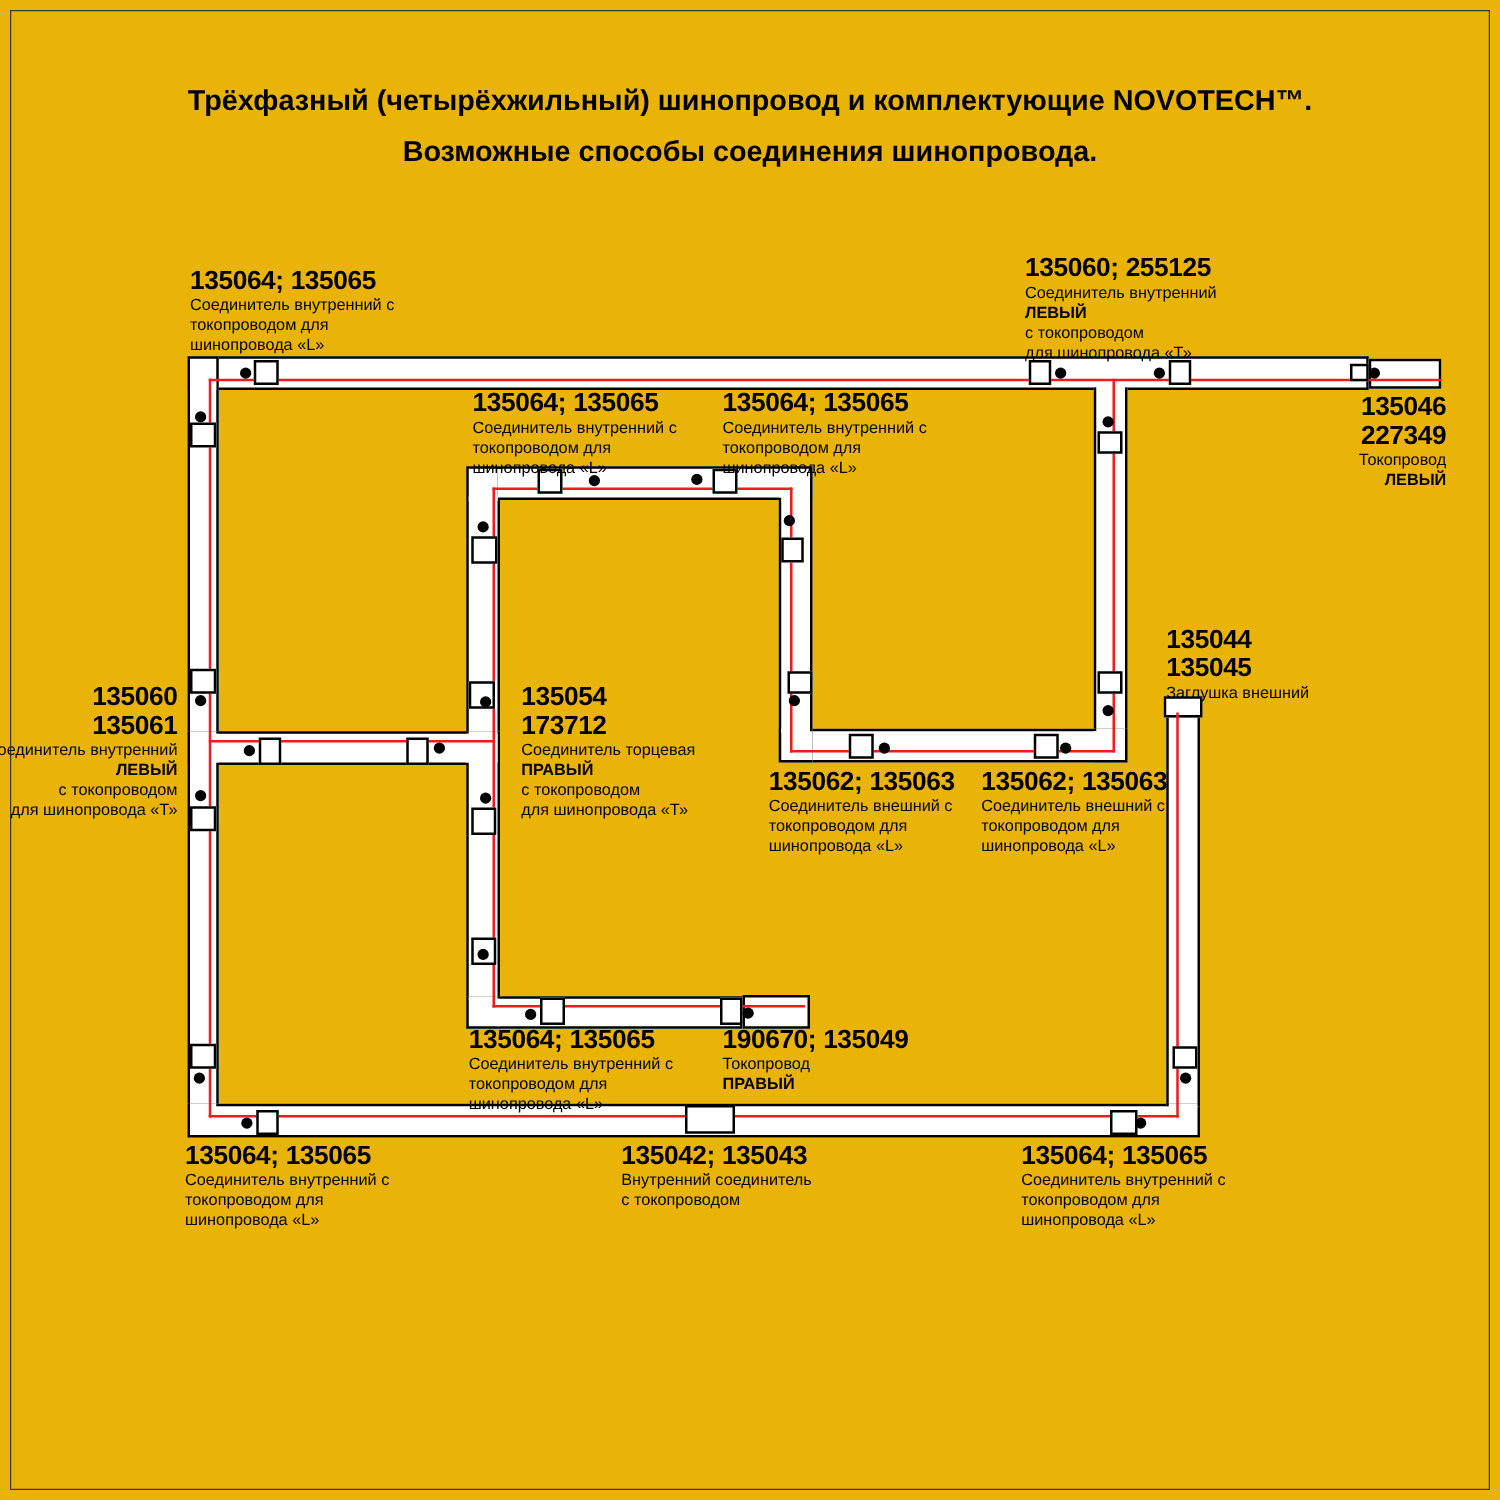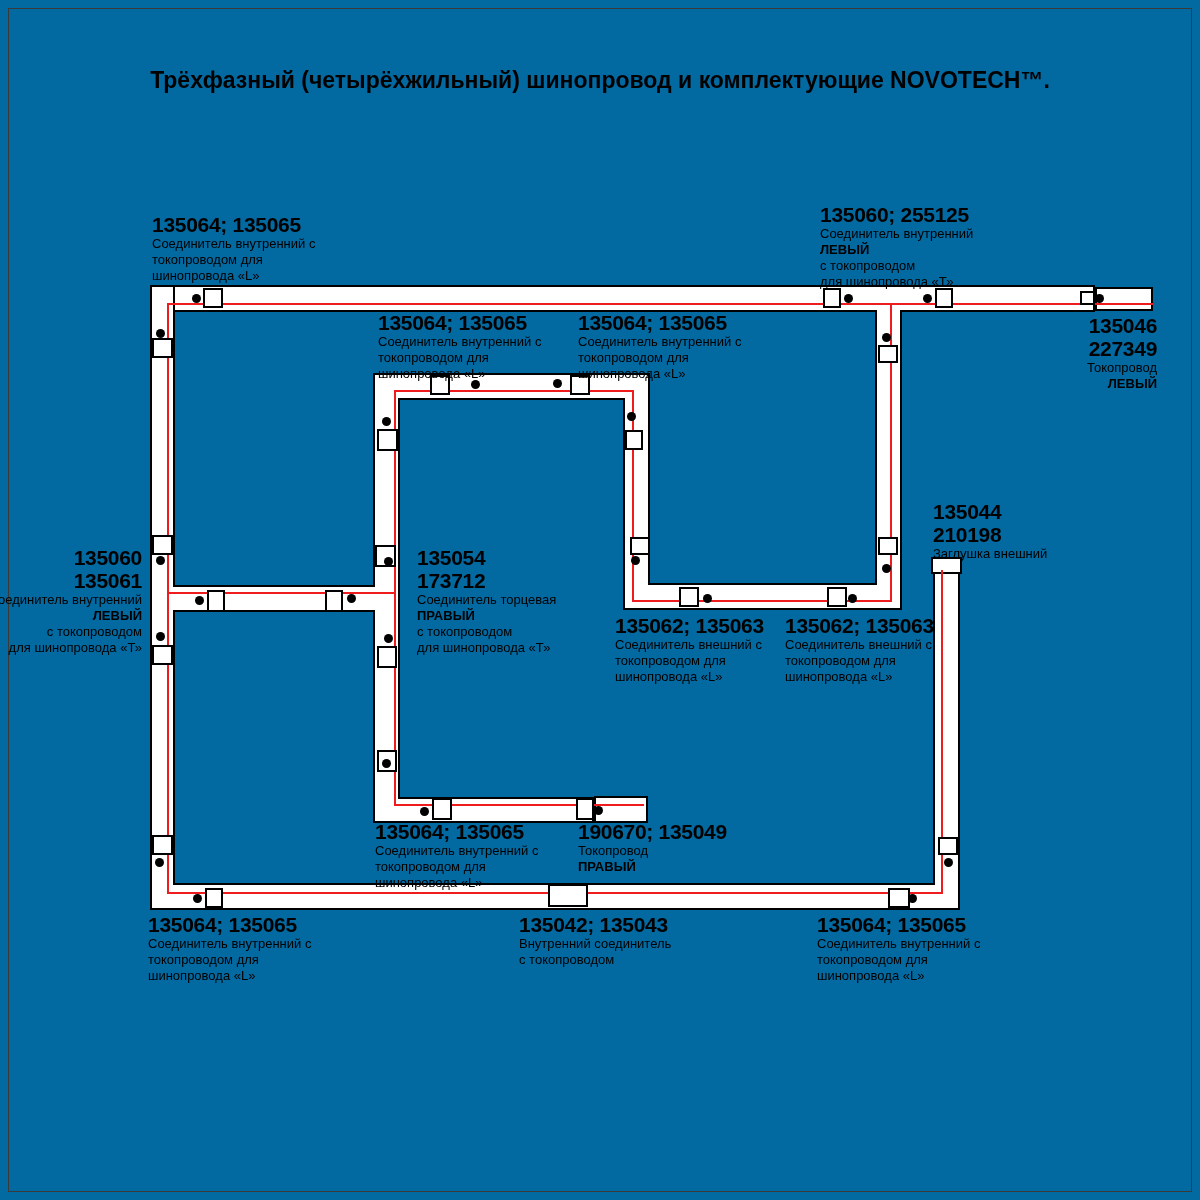--- a/index.html
+++ b/index.html
@@ -1,16 +1,16 @@
 <!DOCTYPE html>
 <html><head>
 <meta charset="utf-8">
 <style>
   html,body{margin:0;padding:0;background:#fff;}
-  #canvas{position:relative;width:1200px;height:1200px;background:#0369a1;overflow:hidden;
+  #canvas{position:relative;width:1200px;height:1200px;background:#eab308;overflow:hidden;
           font-family:"Liberation Sans", sans-serif;color:#000;}
   .frame{position:absolute;left:8px;top:8px;right:8px;bottom:8px;border:1px solid #3a3a3a;}
   .title{position:absolute;left:0;top:60px;width:100%;text-align:center;
          font-weight:bold;font-size:23px;line-height:41px;}
   .track{position:absolute;background:#fff;border:2px solid #000;box-sizing:border-box;}
   .cover{position:absolute;background:#fff;}
   .wire{position:absolute;}
   .cbox{position:absolute;background:#fff;border:2px solid #000;box-sizing:border-box;}
   .dot{position:absolute;width:9px;height:9px;border-radius:50%;background:#000;}
   .label{position:absolute;white-space:nowrap;}
@@ -19,20 +19,21 @@
   .txt{font-size:13px;line-height:16px;}
   .txtb{font-size:13px;line-height:16px;font-weight:bold;}
 </style>
 </head>
 <body>
 
 <div id="canvas">
   <div class="frame"></div>
   <div class="title">
     <div>Трёхфазный (четырёхжильный) шинопровод и комплектующие NOVOTECH™.</div>
+    <div>Возможные способы соединения шинопровода.</div>
   </div>
   <div id="diagram">
       <div class="track" style="left: 150px; top: 285px; width: 945px; height: 27px;"></div>
       <div class="track" style="left: 1095px; top: 287px; width: 58px; height: 24px;"></div>
       <div class="track" style="left: 150px; top: 285px; width: 25px; height: 625px;"></div>
       <div class="track" style="left: 150px; top: 883px; width: 810px; height: 27px;"></div>
       <div class="track" style="left: 933px; top: 572px; width: 27px; height: 313px;"></div>
       <div class="track" style="left: 931px; top: 557px; width: 31px; height: 17px;"></div>
       <div class="track" style="left: 875px; top: 310px; width: 27px; height: 300px;"></div>
       <div class="track" style="left: 623px; top: 583px; width: 279px; height: 27px;"></div>
@@ -168,21 +169,21 @@
       <div class="label" style="left: 417px; top: 546px;">
         <div class="num">135054</div>
         <div class="num">173712</div>
         <div class="txt">Соединитель торцевая</div>
         <div class="txtb">ПРАВЫЙ</div>
         <div class="txt">с токопроводом</div>
         <div class="txt">для шинопровода «Т»</div>
       </div>
       <div class="label" style="left: 933px; top: 500px;">
         <div class="num">135044</div>
-        <div class="num">210198</div>
+        <div class="num">135045</div>
         <div class="txt">Заглушка внешний</div>
       </div>
       <div class="label" style="left: 615px; top: 614px;">
         <div class="num">135062; 135063</div>
         <div class="txt">Соединитель внешний с</div>
         <div class="txt">токопроводом для</div>
         <div class="txt">шинопровода «L»</div>
       </div>
       <div class="label" style="left: 785px; top: 614px;">
         <div class="num">135062; 135063</div>
@@ -200,21 +201,21 @@
         <div class="num">190670; 135049</div>
         <div class="txt">Токопровод</div>
         <div class="txtb">ПРАВЫЙ</div>
       </div>
       <div class="label" style="left: 148px; top: 913px;">
         <div class="num">135064; 135065</div>
         <div class="txt">Соединитель внутренний с</div>
         <div class="txt">токопроводом для</div>
         <div class="txt">шинопровода «L»</div>
       </div>
-      <div class="label" style="left: 519px; top: 913px;">
+      <div class="label" style="left: 497px; top: 913px;">
         <div class="num">135042; 135043</div>
         <div class="txt">Внутренний соединитель</div>
         <div class="txt">с токопроводом</div>
       </div>
       <div class="label" style="left: 817px; top: 913px;">
         <div class="num">135064; 135065</div>
         <div class="txt">Соединитель внутренний с</div>
         <div class="txt">токопроводом для</div>
         <div class="txt">шинопровода «L»</div>
       </div>

